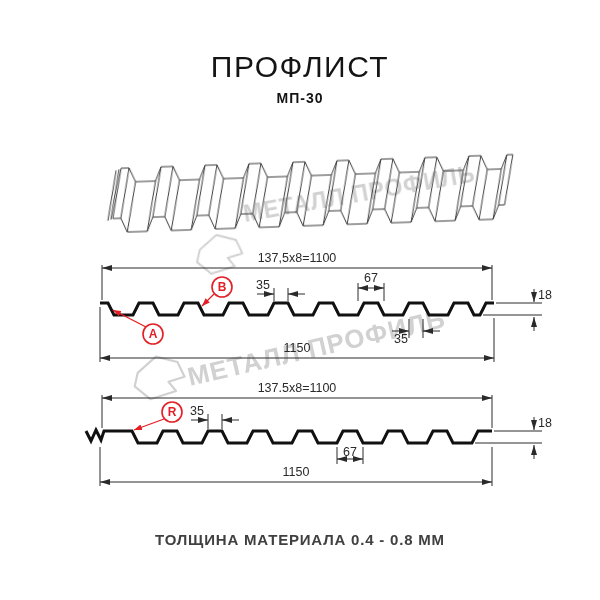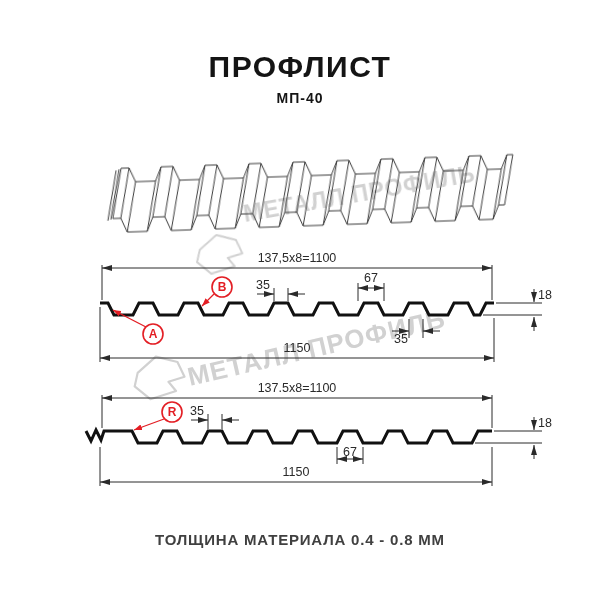--- a/index.html
+++ b/index.html
@@ -2,40 +2,40 @@
 <html><head>
 <meta charset="utf-8">
 <style>
   html,body{margin:0;padding:0;}
   body{
     width:600px;height:600px;position:relative;background:#ffffff;overflow:hidden;
     font-family:"Liberation Sans",sans-serif;
     --accent-red:#e31e24;--line:#111111;--dim:#2a2a2a;--watermark:#c9c9c9;
   }
   .hdr{position:absolute;left:0;width:600px;text-align:center;color:#141414;}
-  .title{top:50px;font-size:30px;font-weight:700;letter-spacing:1.5px;}
+  .title{top:50px;font-size:30px;font-weight:400;letter-spacing:1.5px;}
   .subtitle{top:90px;font-size:14px;font-weight:600;letter-spacing:1px;}
   .footer{position:absolute;left:0;top:531px;width:600px;text-align:center;
     font-size:15px;font-weight:600;letter-spacing:0.8px;color:#404040;}
   svg{position:absolute;left:0;top:0;}
   .pline{stroke:var(--line);stroke-width:3;fill:none;stroke-linejoin:miter;}
   .thin3d{stroke:#3d3d3d;stroke-width:1;fill:none;}
   .dim{stroke:var(--dim);stroke-width:1;fill:none;}
   .dimtext{font-family:"Liberation Sans",sans-serif;font-size:12.5px;fill:var(--dim);}
   .redline{stroke:var(--accent-red);stroke-width:1.3;fill:none;}
   .redcirc{stroke:var(--accent-red);stroke-width:1.6;fill:none;}
   .redtext{font-family:"Liberation Sans",sans-serif;font-size:12px;font-weight:700;fill:var(--accent-red);}
   .wmline{stroke:var(--watermark);stroke-width:2;fill:none;stroke-linejoin:round;}
   .wmtext{font-family:"Liberation Sans",sans-serif;font-weight:700;fill:var(--watermark);letter-spacing:1px;}
 </style>
 </head>
 <body style="--accent-red: #e31e24; --line: #111111; --dim: #2a2a2a; --watermark: #c9c9c9;">
 
 <div class="hdr title">ПРОФЛИСТ</div>
-<div class="hdr subtitle">МП-40</div>
+<div class="hdr subtitle">МП-30</div>
 
 <svg width="600" height="600" viewBox="0 0 600 600">
   <defs>
     <marker id="arr" markerUnits="userSpaceOnUse" markerWidth="11" markerHeight="6" refX="10" refY="3" orient="auto-start-reverse">
       <path d="M0,0 L10,3 L0,6 Z" fill="var(--dim)"></path>
     </marker>
     <marker id="arrRed" markerUnits="userSpaceOnUse" markerWidth="9" markerHeight="6" refX="8" refY="3" orient="auto-start-reverse">
       <path d="M0,0 L8,3 L0,6 Z" fill="var(--accent-red)"></path>
     </marker>
   </defs>

